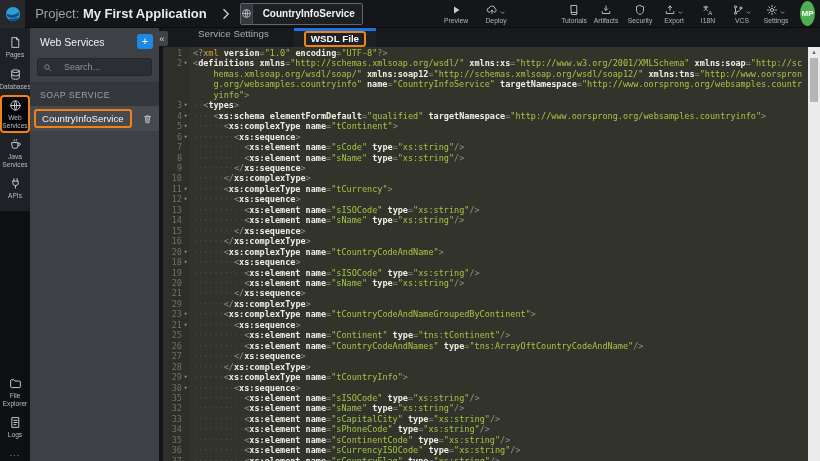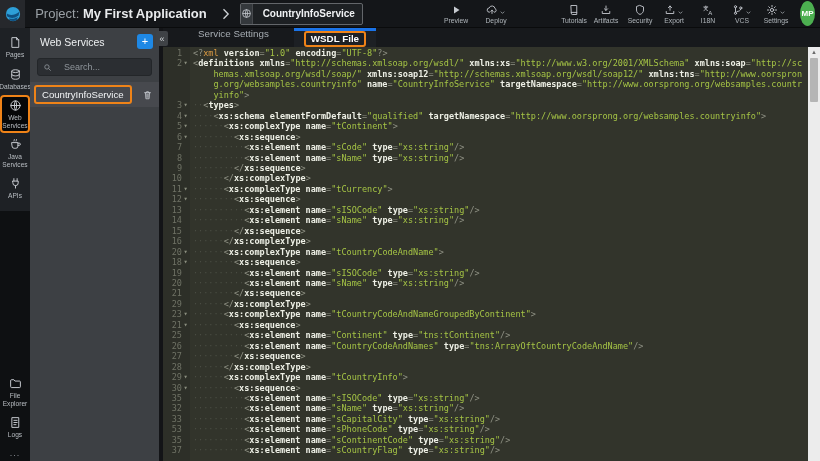--- a/index.html
+++ b/index.html
@@ -371,20 +371,21 @@
         <div class="search-box">
           <span>
             <svg width="9" height="9" viewBox="0 0 24 24" fill="none" stroke="#8f959b" stroke-width="2.2">
               <circle cx="10.5" cy="10.5" r="5.8"></circle>
                 <path d="M14.8 14.8L20.5 20.5"></path>
             </svg>
           </span>
           <input type="text" placeholder="Search..." style="">
         </div>
       </div>
+      <div class="soap-row">SOAP SERVICE</div>
       <div id="svc-list">
           <div class="svc-row">
             <span class="svc-chip ann">CountryInfoService</span>
             <span class="svc-trash">
               <svg width="11" height="12" viewBox="0 0 24 24" fill="none" stroke="#c6cad0" stroke-width="1.8" stroke-linecap="round" stroke-linejoin="round">
                 <path d="M5.5 7h13M10 7V4.8h4V7M7.5 7l1 13.2h7L16.5 7"></path>
                 <path d="M10.8 10v7.2M13.2 10v7.2"></path>
               </svg>
             </span>
           </div>
@@ -630,31 +631,38 @@
           </div>
           <div class="erow">
             <div class="gcell">
               <span class="ln">33</span>
               <span class="fold"></span>
             </div>
             <div class="ccell"><span class="ws">··········</span><span class="tk-p">&lt;</span><span class="tk-t">xs:element name</span><span class="tk-p">=</span><span class="tk-s">"sCapitalCity"</span><span class="tk-t"> type</span><span class="tk-p">=</span><span class="tk-s">"xs:string"</span><span class="tk-p">/&gt;</span></div>
           </div>
           <div class="erow">
             <div class="gcell">
-              <span class="ln">53</span>
+              <span class="ln">34</span>
               <span class="fold"></span>
             </div>
             <div class="ccell"><span class="ws">··········</span><span class="tk-p">&lt;</span><span class="tk-t">xs:element name</span><span class="tk-p">=</span><span class="tk-s">"sPhoneCode"</span><span class="tk-t"> type</span><span class="tk-p">=</span><span class="tk-s">"xs:string"</span><span class="tk-p">/&gt;</span></div>
           </div>
           <div class="erow">
             <div class="gcell">
               <span class="ln">35</span>
               <span class="fold"></span>
             </div>
             <div class="ccell"><span class="ws">··········</span><span class="tk-p">&lt;</span><span class="tk-t">xs:element name</span><span class="tk-p">=</span><span class="tk-s">"sContinentCode"</span><span class="tk-t"> type</span><span class="tk-p">=</span><span class="tk-s">"xs:string"</span><span class="tk-p">/&gt;</span></div>
+          </div>
+          <div class="erow">
+            <div class="gcell">
+              <span class="ln">36</span>
+              <span class="fold"></span>
+            </div>
+            <div class="ccell"><span class="ws">··········</span><span class="tk-p">&lt;</span><span class="tk-t">xs:element name</span><span class="tk-p">=</span><span class="tk-s">"sCurrencyISOCode"</span><span class="tk-t"> type</span><span class="tk-p">=</span><span class="tk-s">"xs:string"</span><span class="tk-p">/&gt;</span></div>
           </div>
           <div class="erow">
             <div class="gcell">
               <span class="ln">37</span>
               <span class="fold"></span>
             </div>
             <div class="ccell"><span class="ws">··········</span><span class="tk-p">&lt;</span><span class="tk-t">xs:element name</span><span class="tk-p">=</span><span class="tk-s">"sCountryFlag"</span><span class="tk-t"> type</span><span class="tk-p">=</span><span class="tk-s">"xs:string"</span><span class="tk-p">/&gt;</span></div>
           </div>
         </div>
       <div class="vscroll">

